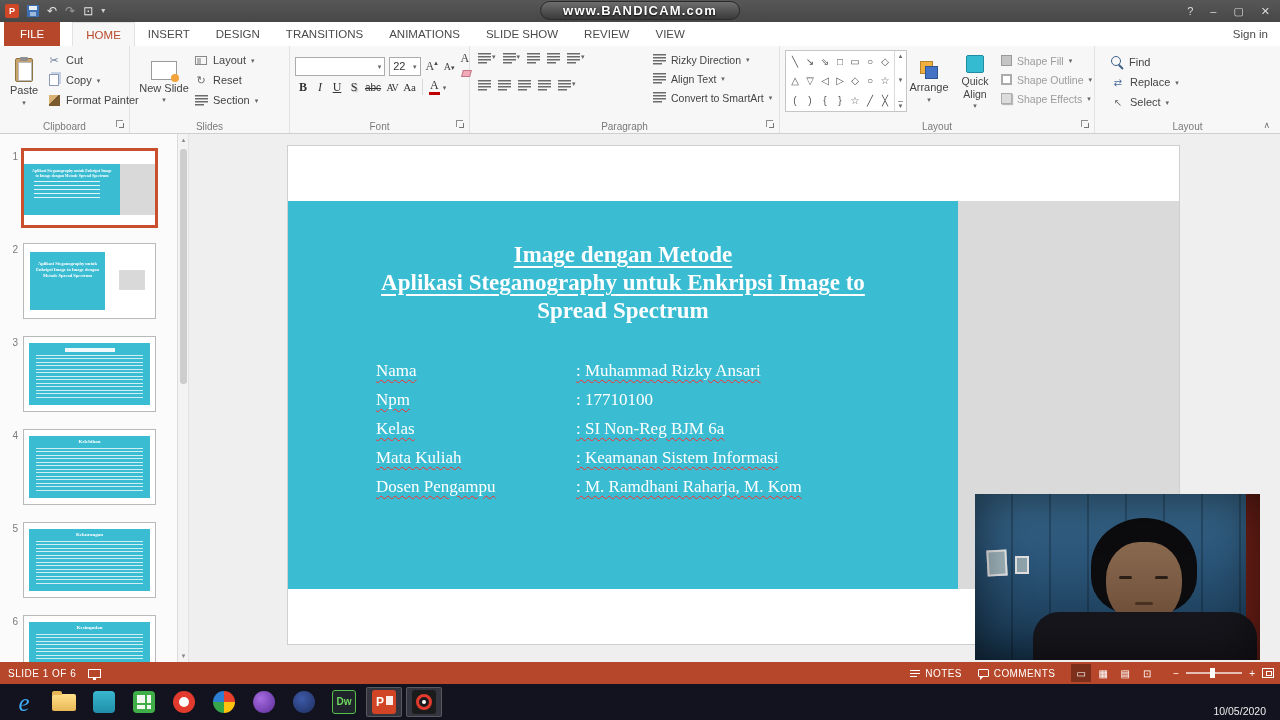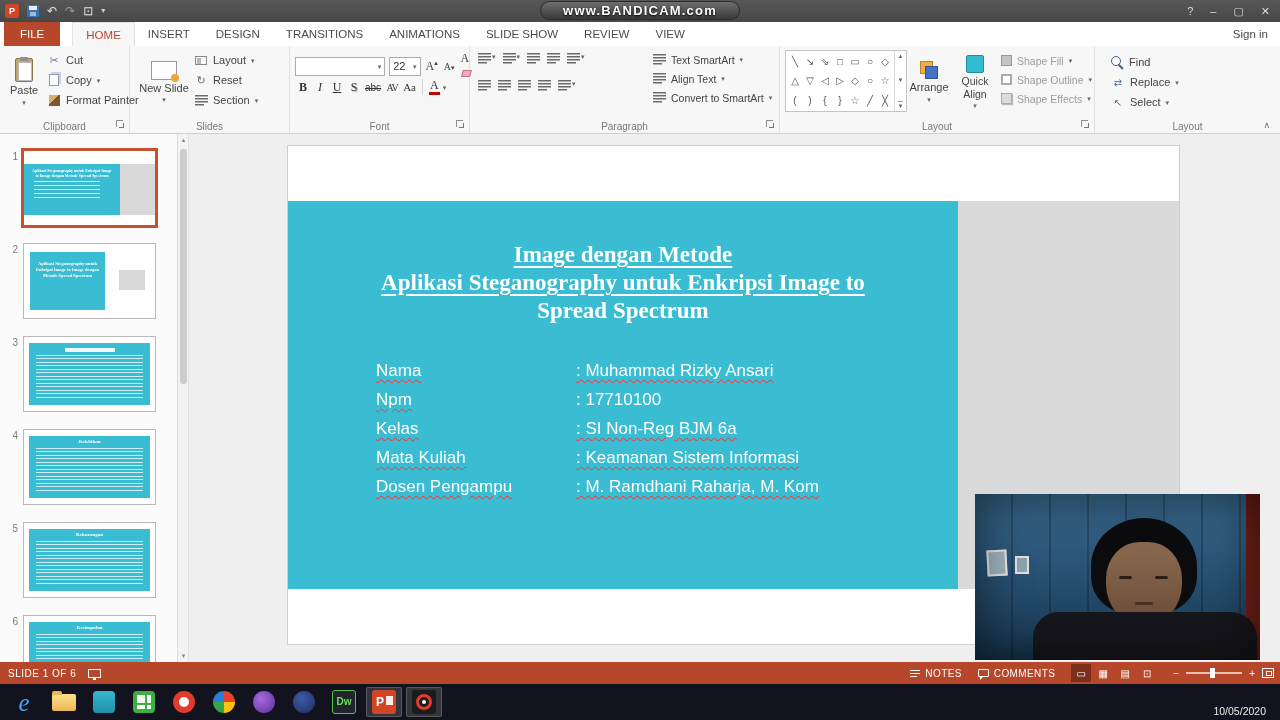--- a/index.html
+++ b/index.html
@@ -133,21 +133,21 @@
 .scroll-arrow.up{top:3px}.scroll-arrow.down{bottom:3px}
 .scroll-thumb{position:absolute;left:2px;top:15px;width:7px;height:235px;background:#CDCDCD;border-radius:3px}
 
 
 .canvas{position:absolute;left:287px;top:145px;width:893px;height:500px;background:#fff;border:1px solid #CFCFCF}
 .teal-block{position:absolute;left:0;top:55px;width:670px;height:388px;background:#3ABCD2}
 .gray-block{position:absolute;left:670px;top:55px;width:221px;height:388px;background:#DADADA}
 .slide-title{position:absolute;left:0;top:40px;width:670px;text-align:center;font-family:"Liberation Serif",serif;font-weight:bold;color:#fff;font-size:23px;line-height:28px}
 .title-line{display:block}
 .title-line.u{text-decoration:underline;text-decoration-thickness:1.5px;text-underline-offset:4px}
-.info-table{position:absolute;left:88px;top:155px;font-family:Liberation Sans, sans-serif;color:#fff;font-size:17px}
+.info-table{position:absolute;left:88px;top:155px;font-family:Liberation Serif, serif;color:#fff;font-size:17px}
 .info-row{display:flex;height:29px;align-items:center}
 .info-label{width:200px}
 .sp{text-decoration-line:underline;text-decoration-style:wavy;text-decoration-color:#FF2F2F;text-decoration-thickness:1px;text-underline-offset:3px}
 
 
 .statusbar{position:absolute;left:0;top:662px;width:100%;height:22px;background:#B7472A;color:#fff}
 .sb-left{position:absolute;left:8px;top:0;height:100%;display:flex;align-items:center;gap:12px;font-size:10px;letter-spacing:.5px}
 .monitor-ic{width:13px;height:9px;border:1px solid #fff;position:relative}
 .monitor-ic::after{content:"";position:absolute;left:4px;bottom:-3px;width:3px;height:2px;background:#fff}
 .sb-right{position:absolute;right:6px;top:0;height:100%;display:flex;align-items:center;gap:16px;font-size:10px}
@@ -373,21 +373,21 @@
         <span class="pbtn">
             <span class="bars"></span>
             <span class="caret">▾</span>
           </span>
       </div>
       <div class="smalls pcol">
         <div class="srow">
             <span class="mini">
               <span class="bars"></span>
             </span>
-            <span>Text SmartArt</span>
+            <span>Rizky Direction</span>
             <span class="caret">▾</span>
           </div>
         <div class="srow">
             <span class="mini">
               <span class="bars"></span>
             </span>
             <span>Align Text</span>
             <span class="caret">▾</span>
           </div>
         <div class="srow">

